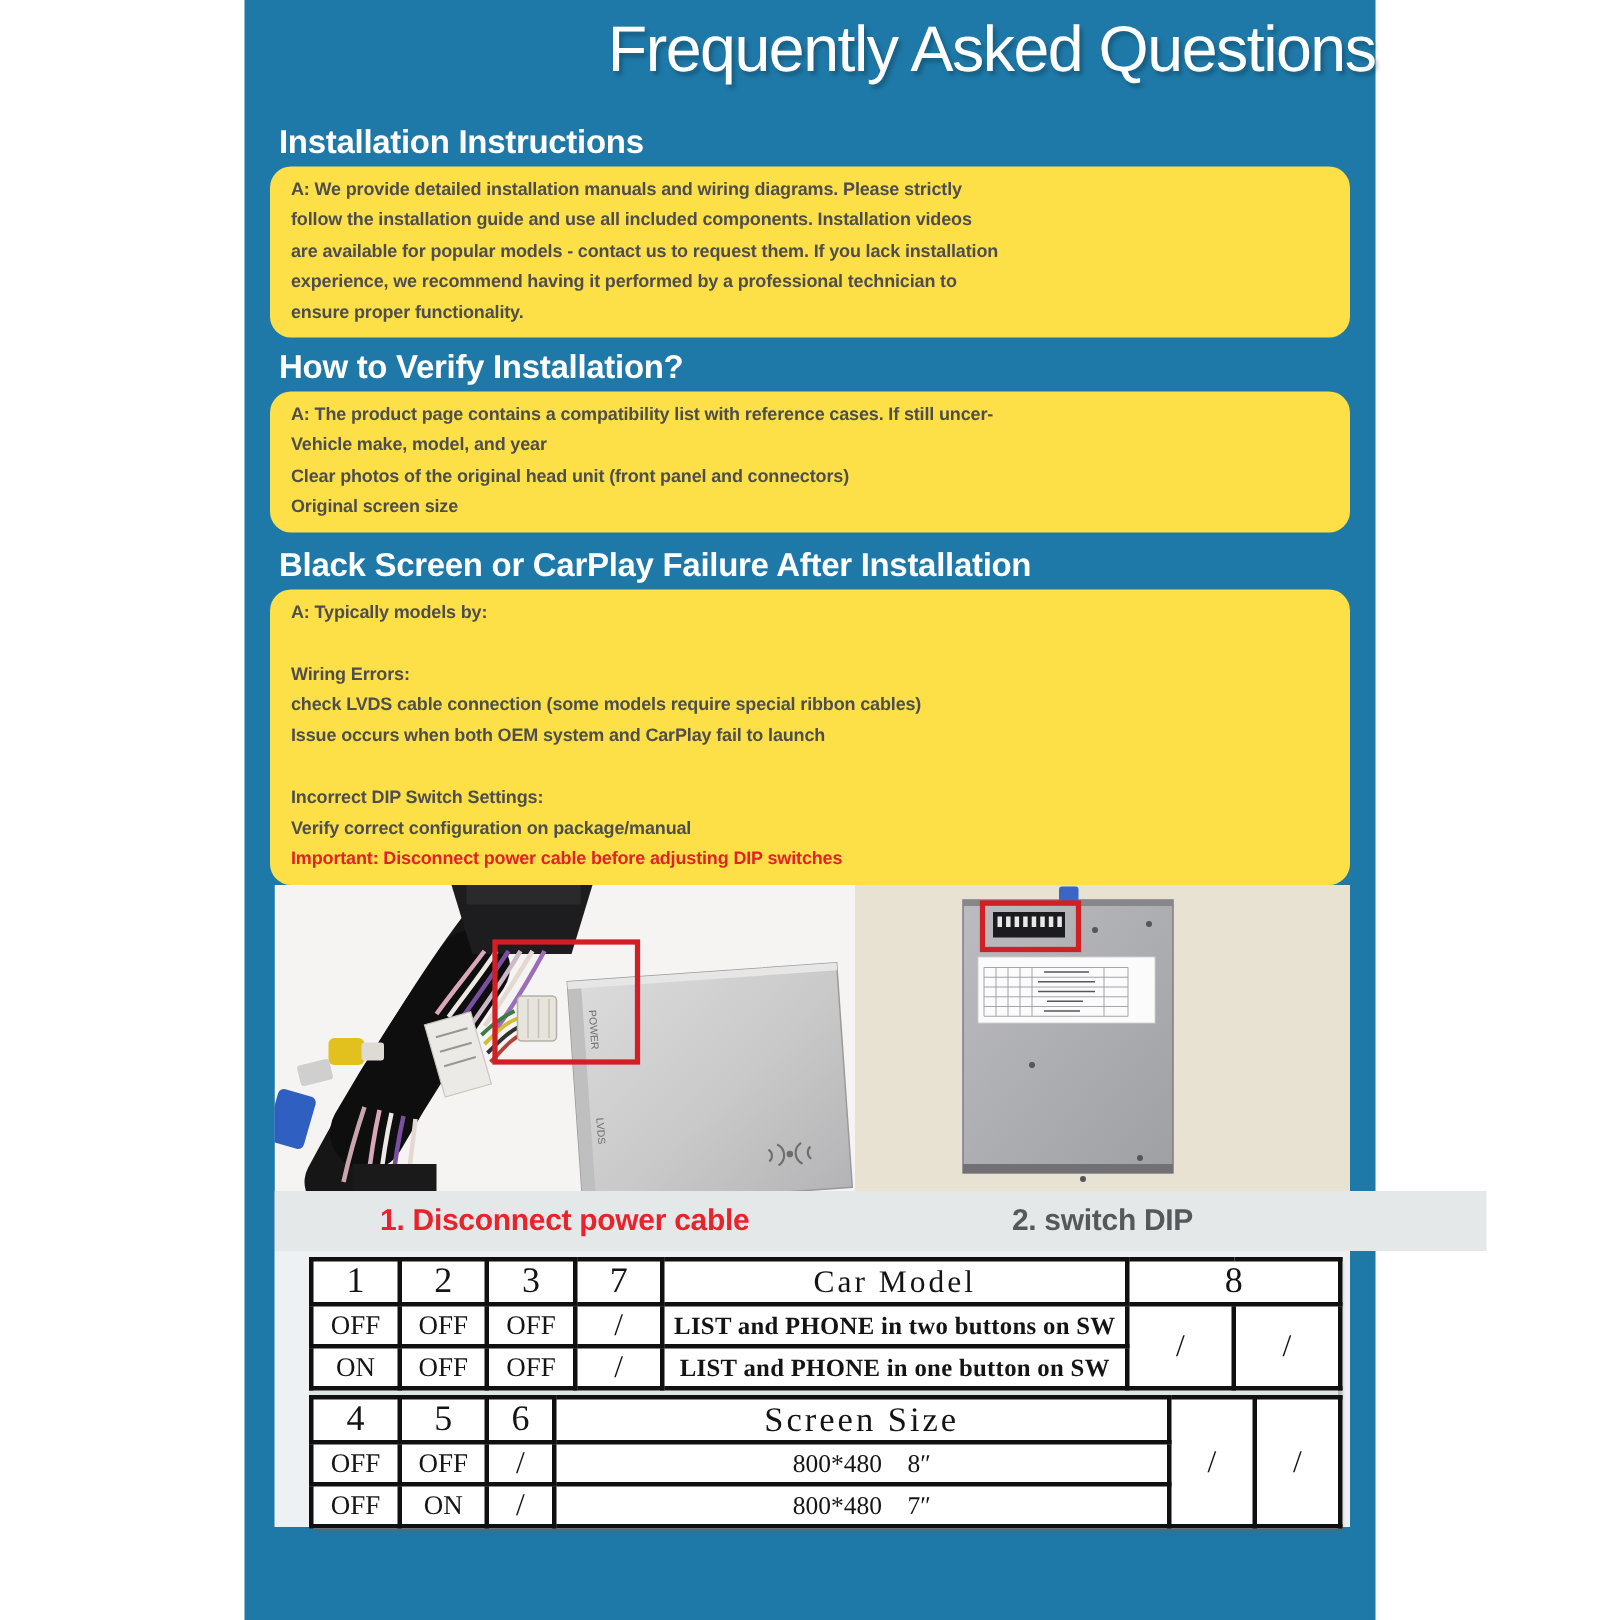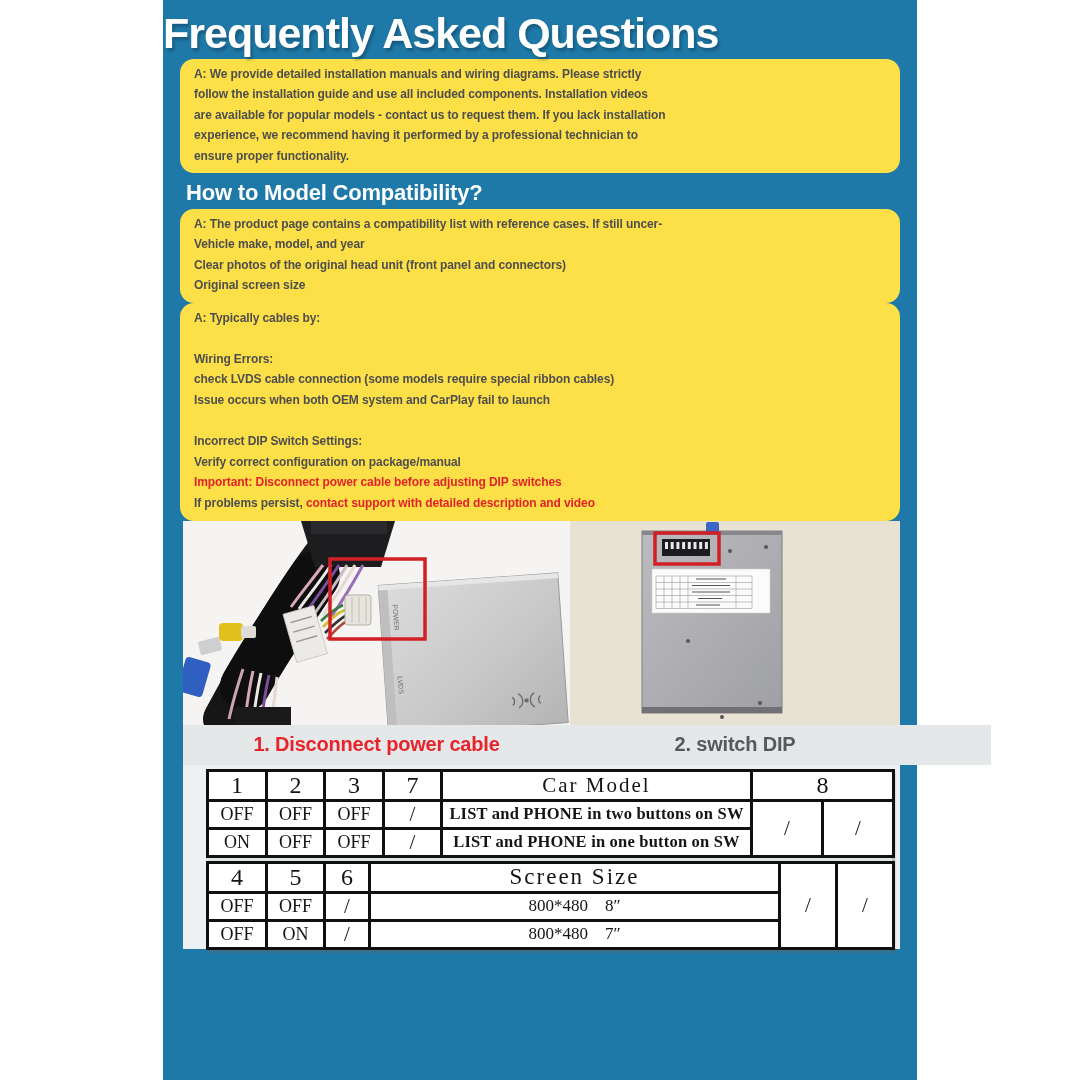--- a/index.html
+++ b/index.html
@@ -1,20 +1,20 @@
 <!DOCTYPE html>
 <html><head>
 <meta charset="utf-8">
 <style>
   html,body{margin:0;padding:0;width:1080px;height:1080px;background:#ffffff;
             font-family:"Liberation Sans",sans-serif;overflow:hidden;position:relative;}
   .panel{position:absolute;left:163px;top:0;width:754px;height:1080px;background:#1e79a8;}
 
-  .title{margin:0;padding-top:9px;height:50px;text-align:left;color:#ffffff;
-         font-size:43px;font-weight:bold;letter-spacing:-1px;
+  .title{margin:0;padding-top:9px;height:50px;text-align:right;color:#ffffff;
+         font-size:43px;font-weight:normal;letter-spacing:-1px;
          text-shadow:2px 3px 3px rgba(0,0,0,.25);}
 
   .heading{color:#ffffff;font-size:22px;font-weight:bold;line-height:26px;
            margin:0 0 3px 23px;letter-spacing:-.2px;}
   #h1{margin-top:23px;} #h2{margin-top:7px;} #h3{margin-top:9px;}
 
   .answer{background:#fde047;border-radius:14px;margin:0 17px;padding:5px 14px 7px;
           color:#4e4e4e;font-weight:bold;font-size:12px;overflow:hidden;}
   .answer .line{line-height:20.4px;min-height:20.4px;white-space:nowrap;letter-spacing:-.1px;}
   #box3 .line{line-height:20.6px;min-height:20.6px;}
@@ -46,47 +46,48 @@
   .t-lo td.res{font-size:17px;white-space:pre;}
   td.slash{font-size:21px;}
 </style>
 </head>
 <body>
 
 <div class="panel">
 
   <h1 class="title">Frequently Asked Questions</h1>
 
+  <h2 class="heading" id="h1">Installation Instructions</h2>
   <div class="answer" id="box1">
     <div class="line">A: We provide detailed installation manuals and wiring diagrams. Please strictly</div>
     <div class="line">follow the installation guide and use all included components. Installation videos</div>
     <div class="line">are available for popular models - contact us to request them. If you lack installation</div>
     <div class="line">experience, we recommend having it performed by a professional technician to</div>
     <div class="line">ensure proper functionality.</div>
   </div>
 
-  <h2 class="heading" id="h2">How to Model Compatibility?</h2>
+  <h2 class="heading" id="h2">How to Verify Installation?</h2>
   <div class="answer" id="box2">
     <div class="line">A: The product page contains a compatibility list with reference cases. If still uncer-</div>
     <div class="line">Vehicle make, model, and year</div>
     <div class="line">Clear photos of the original head unit (front panel and connectors)</div>
     <div class="line">Original screen size</div>
   </div>
 
+  <h2 class="heading" id="h3">Black Screen or CarPlay Failure After Installation</h2>
   <div class="answer" id="box3">
-    <div class="line">A: Typically cables by:</div>
+    <div class="line">A: Typically models by:</div>
     <div class="line"></div>
     <div class="line">Wiring Errors:</div>
     <div class="line">check LVDS cable connection (some models require special ribbon cables)</div>
     <div class="line">Issue occurs when both OEM system and CarPlay fail to launch</div>
     <div class="line"></div>
     <div class="line">Incorrect DIP Switch Settings:</div>
     <div class="line">Verify correct configuration on package/manual</div>
     <div class="line red">Important: Disconnect power cable before adjusting DIP switches</div>
-    <div class="line"><span>If problems persist, </span><span class="red">contact support with detailed description and video</span></div>
   </div>
 
   <div class="photos">
 
     <svg width="387" height="204" viewBox="0 0 387 204">
       <defs>
         <linearGradient id="gBox" x1="0" y1="0" x2="1" y2="1">
           <stop offset="0" stop-color="#dcdcdc"></stop>
             <stop offset=".55" stop-color="#c9c9c9"></stop>
             <stop offset="1" stop-color="#b4b4b6"></stop>

